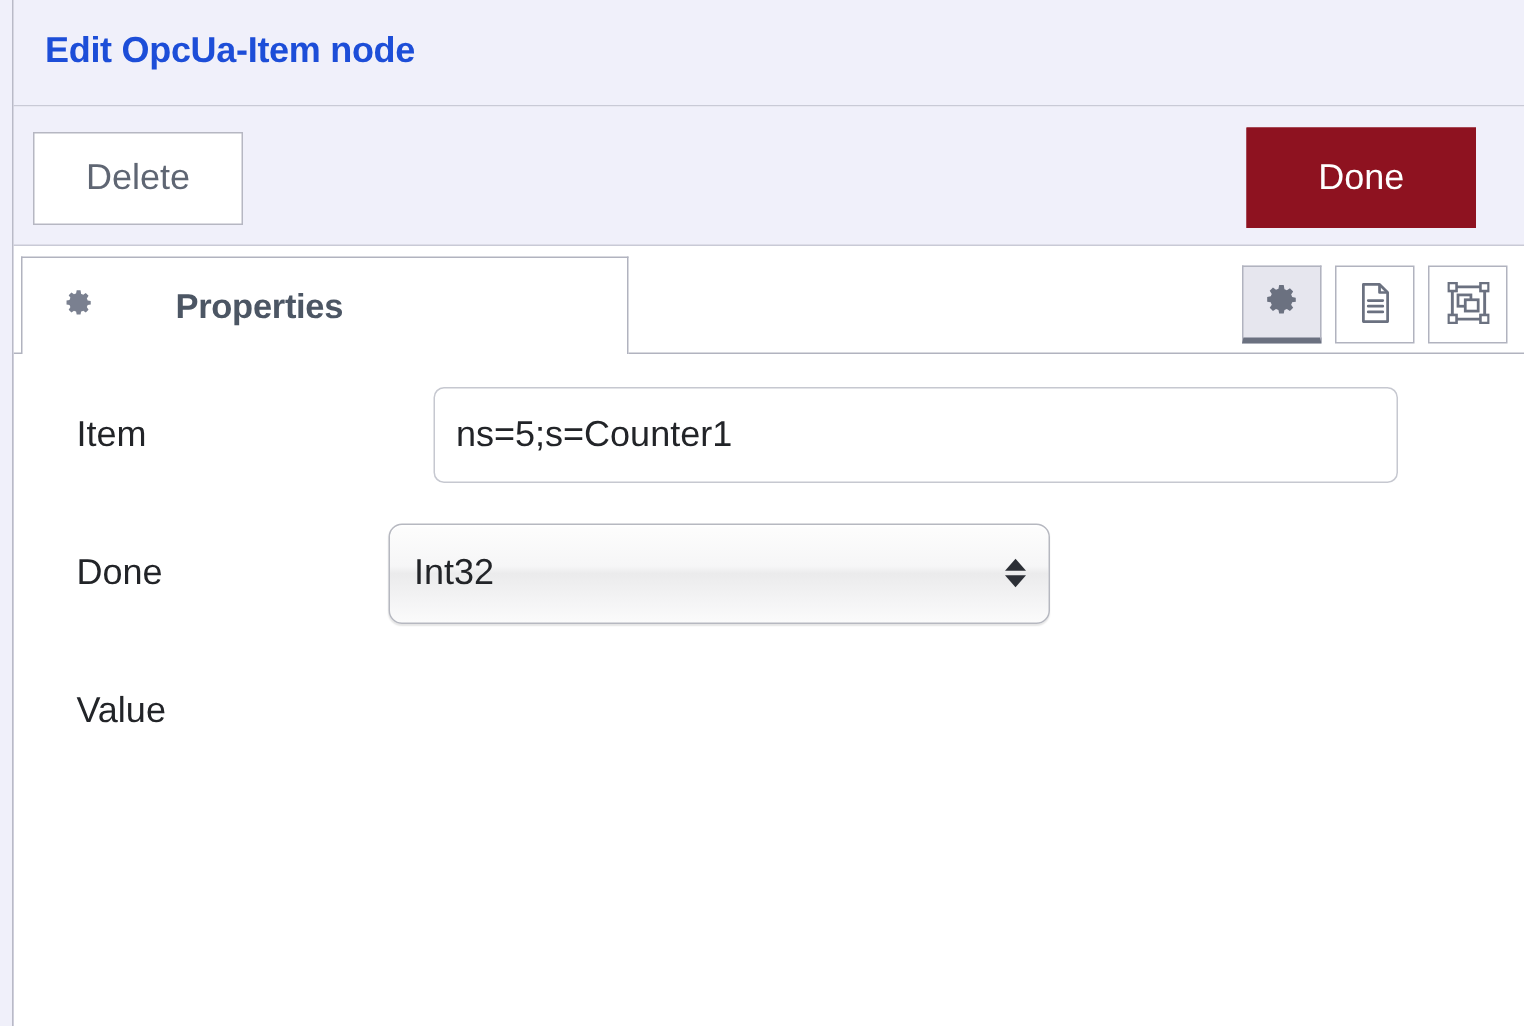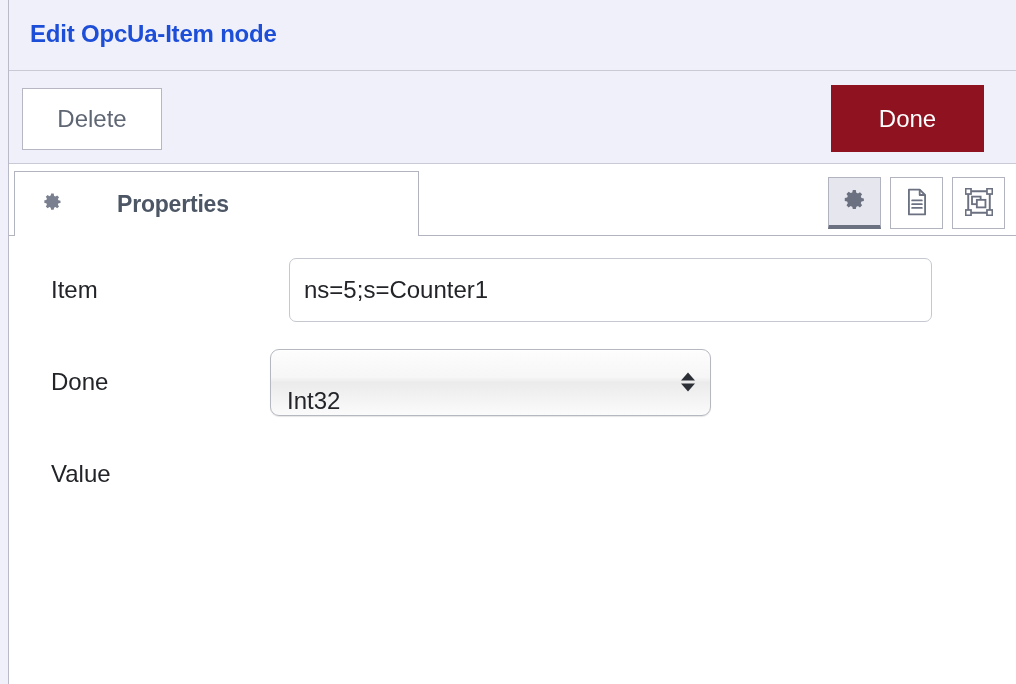--- a/index.html
+++ b/index.html
@@ -219,25 +219,24 @@
     width: 441px;
     height: 67px;
     border: 1px solid #b6b8c0;
     border-radius: 9px;
     background: linear-gradient(to bottom, #fdfdfd 0%, #f6f6f7 42%, #ebebec 50%, #f4f4f5 78%, #fbfbfb 100%);
     box-shadow: inset 0 1px 0 #ffffff, 0 1px 1px rgba(0,0,0,0.10);
     font-family: "Liberation Sans", sans-serif;
     font-size: 24px;
     color: #222428;
     display: flex;
-    align-items: flex-end;
+    align-items: center;
     padding: 0 42px 0 16px;
     cursor: pointer;
     position: relative;
-    margin-left: 11px;
   }
   .select-arrows {
     position: absolute;
     right: 15px;
     top: 50%;
     transform: translateY(-50%);
     display: flex;
     flex-direction: column;
     gap: 3px;
     pointer-events: none;

